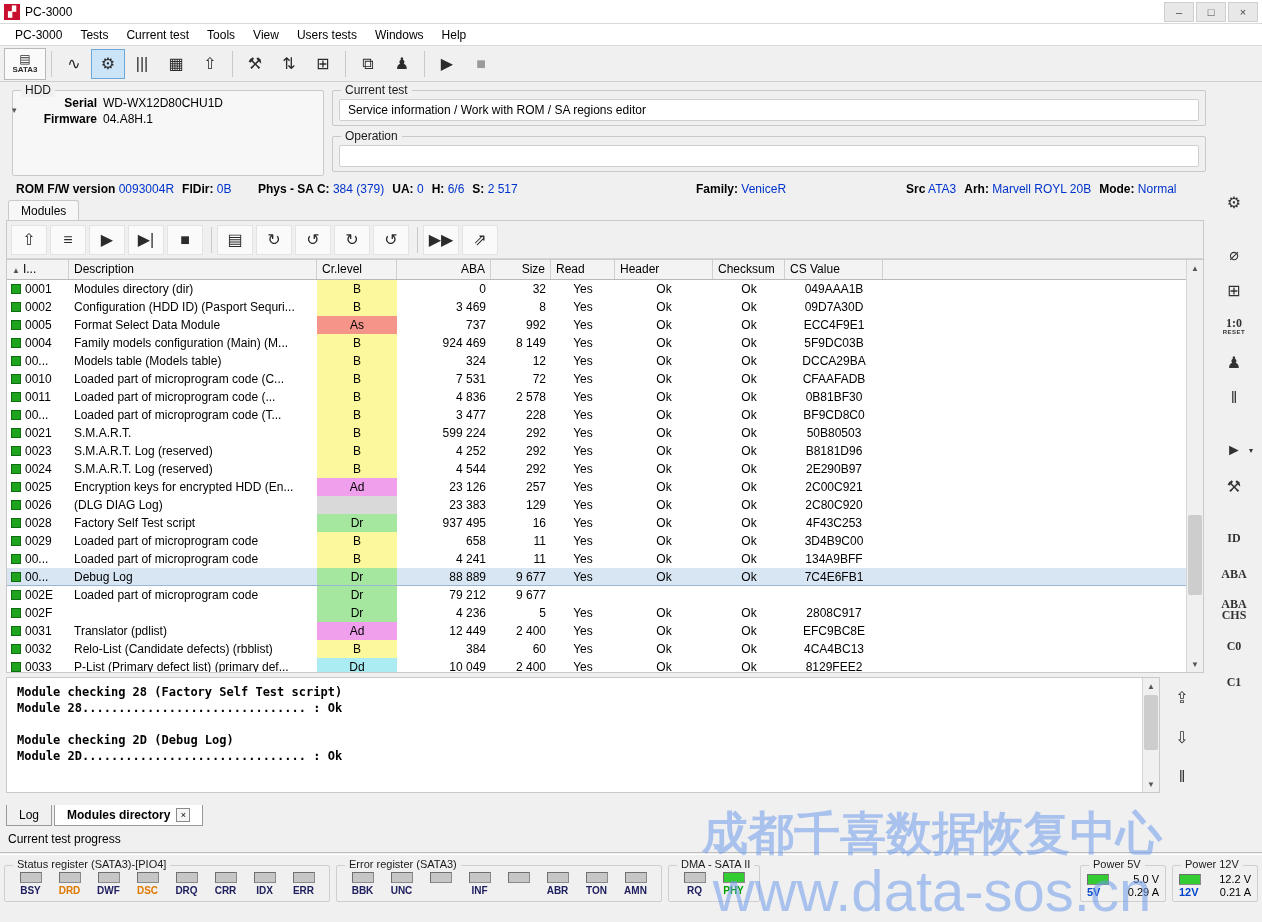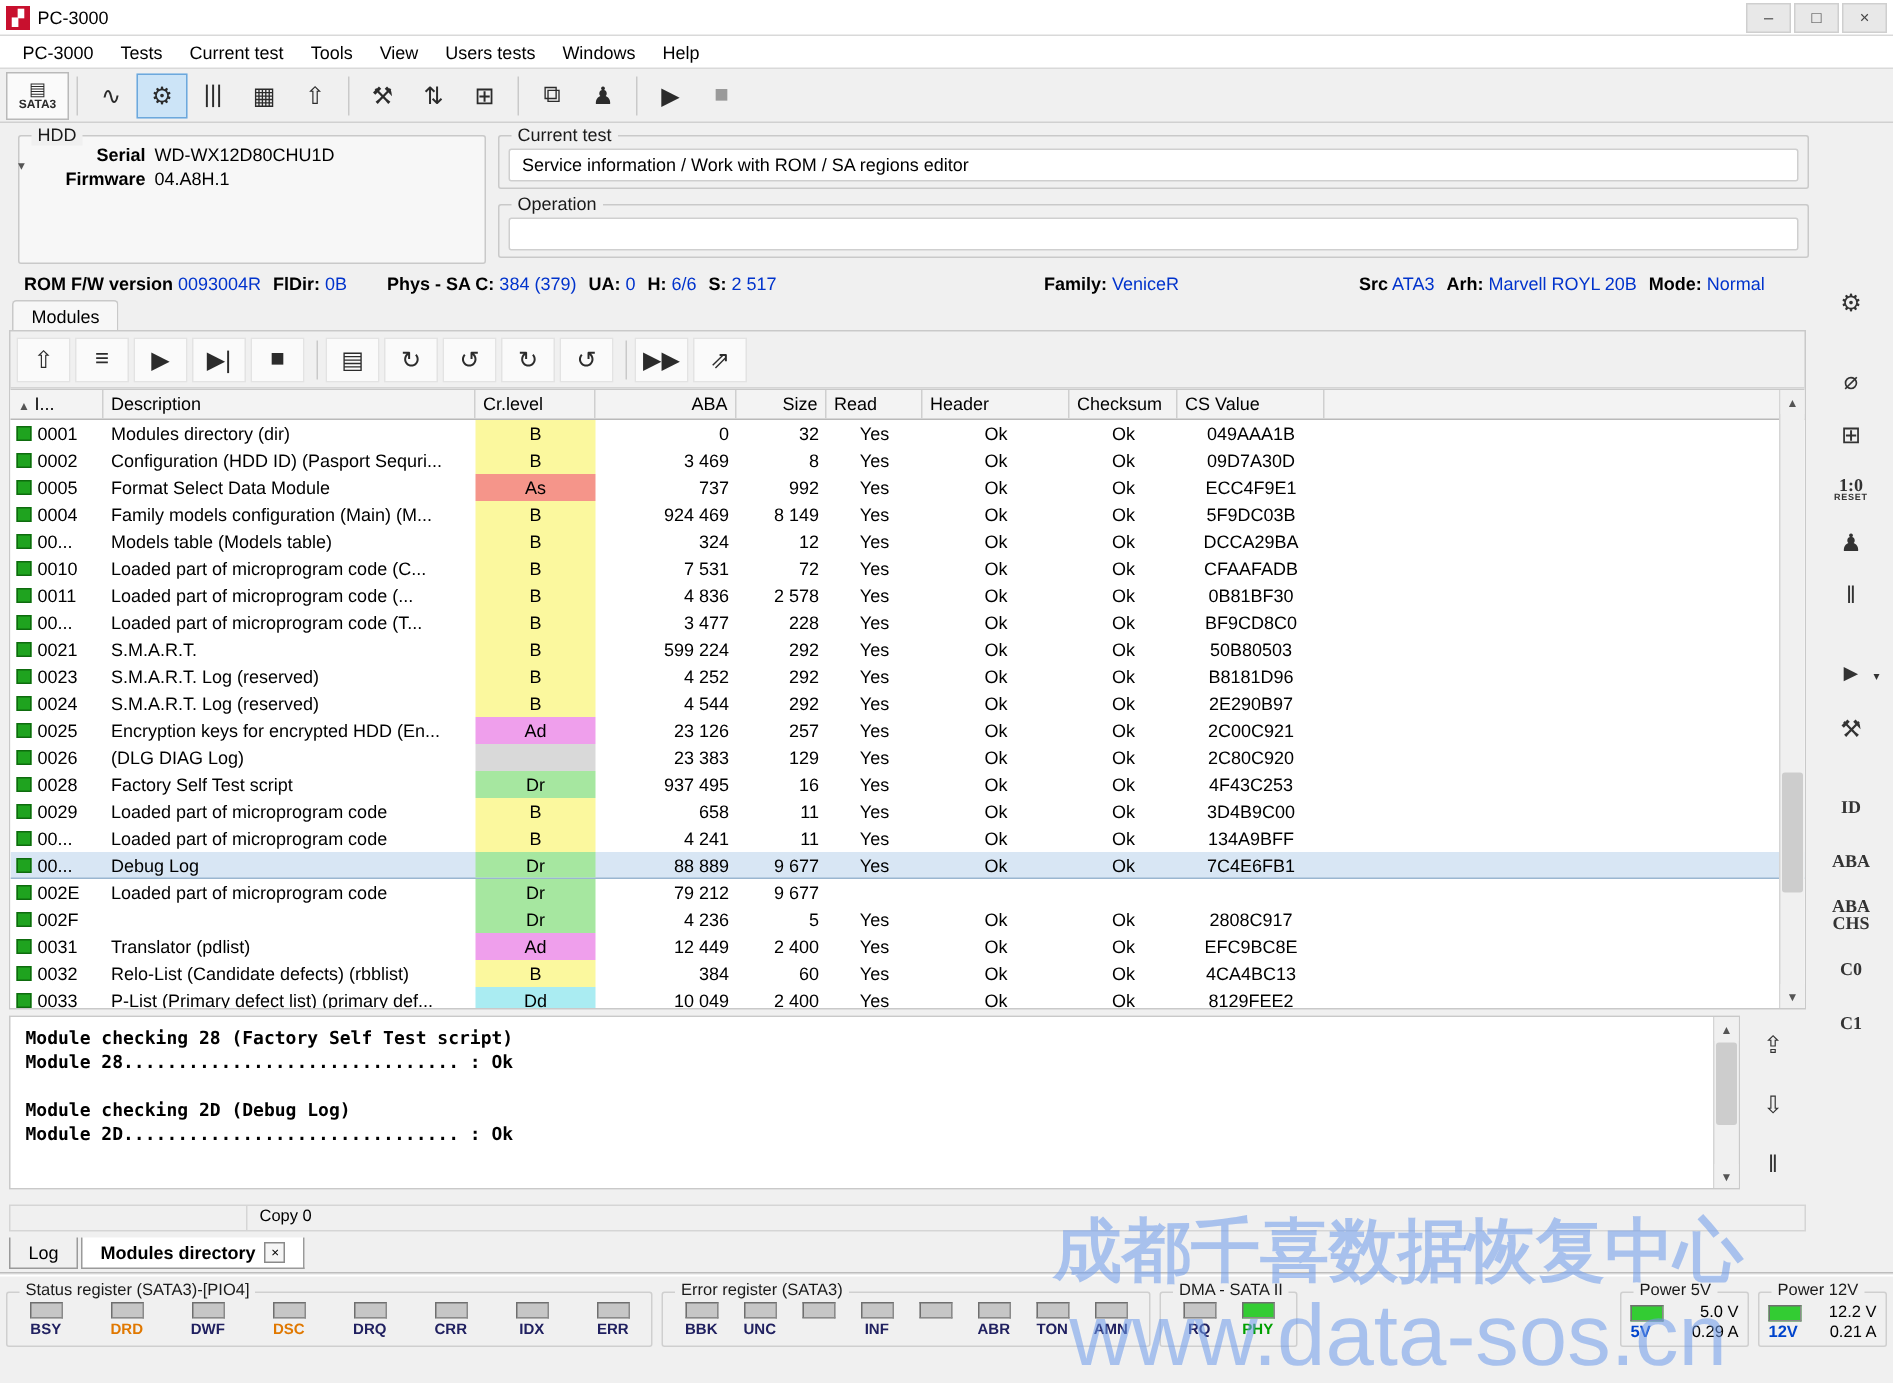--- a/index.html
+++ b/index.html
@@ -650,35 +650,32 @@
           </div>
           <div class="sbtn">
             <span class="tglyph">⇩</span>
           </div>
           <div class="sbtn">
             <span class="tglyph">‖</span>
           </div>
         </div>
     </div>
 
-    <div class="copybar">
-      <div class="cell1"></div>
-      <div class="cell2">Copy 0</div>
-    </div>
 
     <div class="btabs">
       <div class="btab">
           <span>Log</span>
         </div>
       <div class="btab active">
         <span>Modules directory</span>
         <span class="tabclose">×</span>
       </div>
     </div>
 
+    <div class="progresslabel">Current test progress</div>
 
   </div>
 
   <div class="sidebar">
       <div class="sbtn">
         <span class="tglyph">⚙</span>
       </div>
       <div class="sbtn gap">
         <span class="tglyph">⌀</span>
       </div>
@@ -719,21 +716,21 @@
         <span class="txtg">C1</span>
       </div>
     </div>
 </div>
 
 <div class="bottomsep"></div>
 
 <div class="statusrow">
   <div class="sgroup">
     <div class="group-title">Status register (SATA3)-[PIO4]</div>
-    <div style="display:flex;gap:15px;">
+    <div style="display:flex;">
         <div class="flag">
           <div class="led"></div>
           <div class="flag-label">BSY</div>
         </div>
         <div class="flag">
           <div class="led"></div>
           <div class="flag-label" style="color: rgb(224, 120, 0);">DRD</div>
         </div>
         <div class="flag">
           <div class="led"></div>

